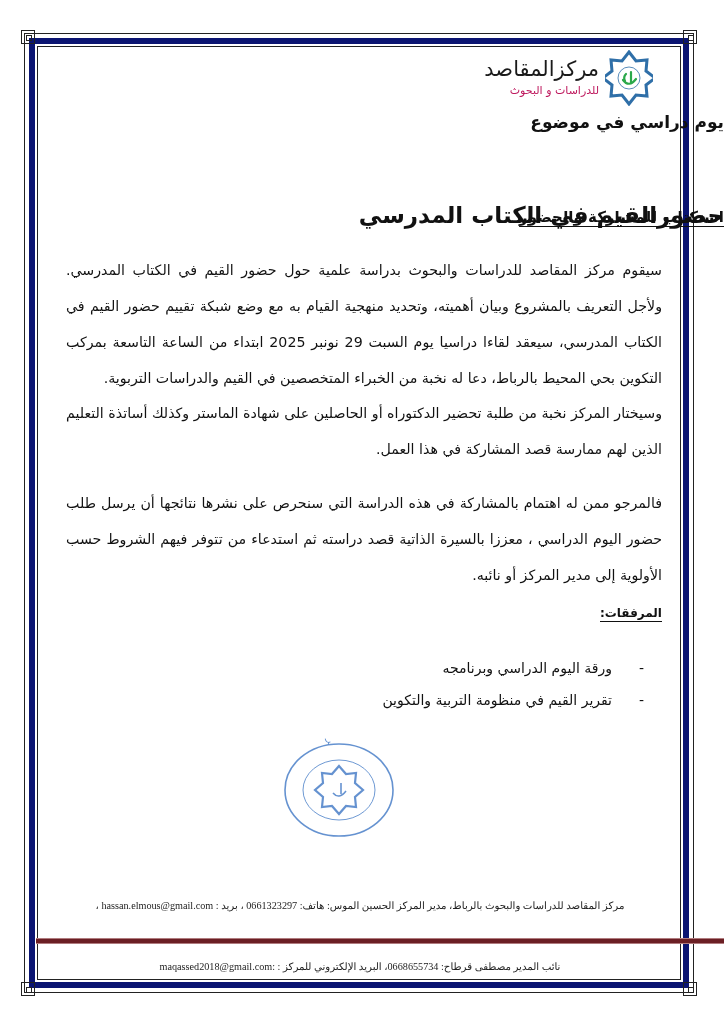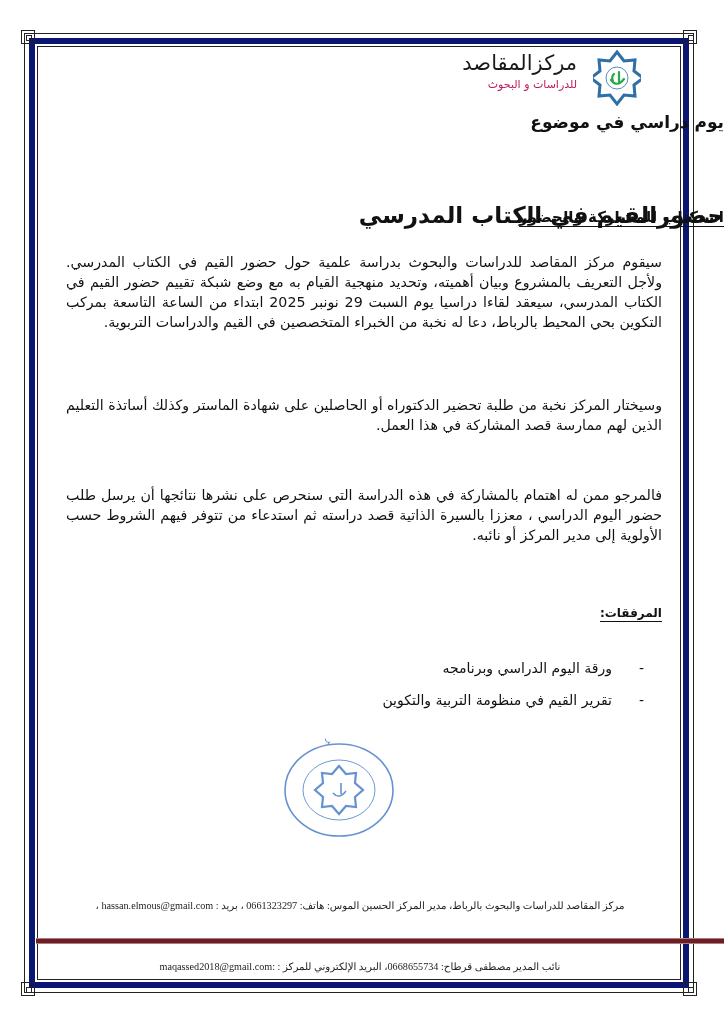--- a/index.html
+++ b/index.html
@@ -14,36 +14,36 @@
   .frame-inner { position:absolute; left:37px; top:46px; width:644px; height:934px;
                  border:1px solid #222; box-sizing:border-box; }
   .corner { position:absolute; width:14px; height:14px; border:1px solid #222; box-sizing:border-box; background:transparent; }
   .corner.tl { left:21px; top:30px; }
   .corner.tr { left:683px; top:30px; }
   .corner.bl { left:21px; top:982px; }
   .corner.br { left:683px; top:982px; }
   .corner::after { content:""; position:absolute; left:4px; top:4px; width:4px; height:4px; border:1px solid #222; }
 
   
-  .logo { position:absolute; right:83px; top:50px; display:flex; gap:16px; direction:rtl; }
+  .logo { position:absolute; right:71px; top:50px; display:flex; align-items:center; gap:6px; direction:rtl; }
   .logo-star { width:48px; height:56px; }
   .logo-text { text-align:right; direction:rtl; }
   .logo-name { font-size:21px; color:#1a1a1a; font-family:"DejaVu Sans", sans-serif; line-height:26px; }
   .logo-sub  { font-size:11px; color:#be185d; line-height:18px; }
 
   
   .h { position:absolute; left:0; width:724px; text-align:right; direction:rtl;
        font-weight:bold; font-family:"DejaVu Sans", sans-serif; }
   .h1 { top:112px; font-size:17px; }
   .h2 { top:162px; font-size:23px;margin-top:40px; }
   .h3 { top:208px; font-size:15px; text-decoration:underline; text-underline-offset:4px; }
 
   
   .body { position:absolute; left:66px; width:596px; direction:rtl; text-align:justify;
-          font-size:14.2px; line-height:20px; font-family:"DejaVu Sans", sans-serif; }
+          font-size:14.2px; line-height:36px; font-family:"DejaVu Sans", sans-serif; }
   .p1 { top:252px; }
   .p2 { top:395px; }
   .p3 { top:485px; }
   .body p { margin:0; text-align-last:right; }
 
   .attach-title { position:absolute; right:62px; top:606px; font-size:12px; font-weight:bold;
                   text-decoration:underline; text-underline-offset:4px; direction:rtl; }
   .attach-list { position:absolute; right:80px; top:652px; direction:rtl; font-size:14px; line-height:32px; }
   .attach-item { display:flex; gap:22px; }
   .bullet { width:10px; }

